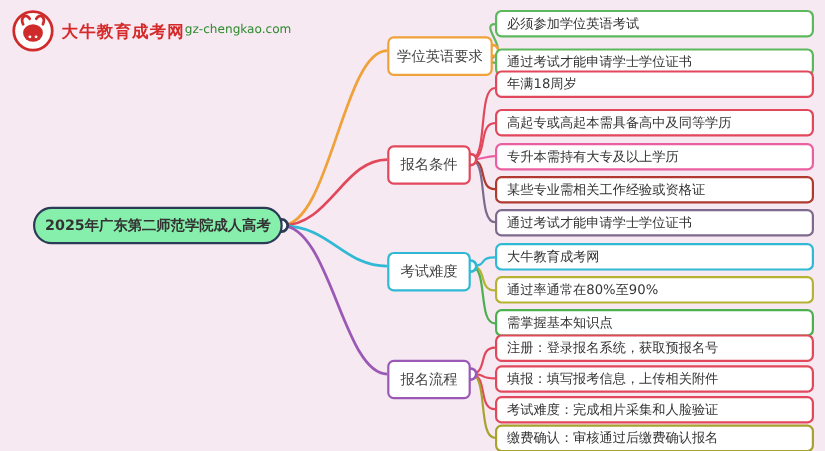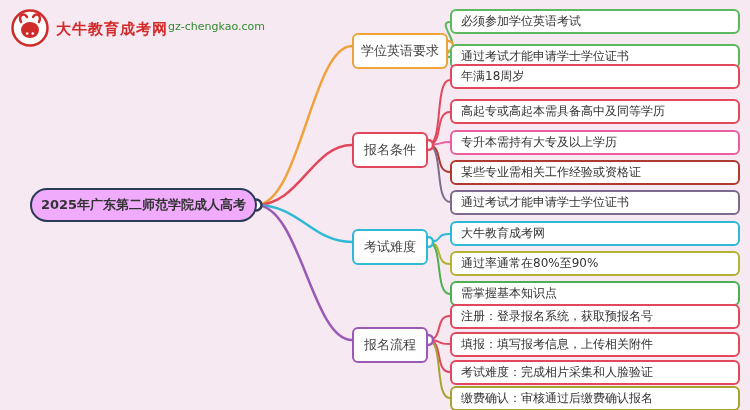--- a/index.html
+++ b/index.html
@@ -6,21 +6,21 @@
   body{font-family:"DejaVu Sans","Liberation Sans",sans-serif;}
   #stage{position:relative;width:750px;height:410px;overflow:hidden;background:#f7e9f2;}
   #wires{position:absolute;left:0;top:0;width:750px;height:410px;}
 
   .logo{position:absolute;left:10px;top:8px;display:flex;align-items:center;gap:6px;}
   .logo-text{display:flex;line-height:1.15;}
   .logo-title{font-size:15px;font-weight:bold;color:#d42a2a;letter-spacing:1px;}
   .logo-domain{font-size:11px;color:#2e8b2e;}
 
   .main-node{position:absolute;left:30px;top:188px;width:227px;height:34px;
-    background:#f0abfc;border:2.5px solid #2b3a55;border-radius:17px;
+    background:#86efac;border:2.5px solid #2b3a55;border-radius:17px;
     display:flex;align-items:center;justify-content:center;
     font-size:13px;font-weight:bold;color:#333;box-sizing:border-box;white-space:nowrap;}
 
   .branch-node{position:absolute;height:36px;background:#fff;border:2px solid #999;
     border-radius:6px;display:flex;align-items:center;justify-content:center;
     font-size:13px;color:#444;box-sizing:border-box;white-space:nowrap;}
   .b1{left:352px;top:33px;width:96px;}
   .b2{left:352px;top:132px;width:76px;}
   .b3{left:352px;top:229px;width:76px;}
   .b4{left:352px;top:327px;width:76px;}

